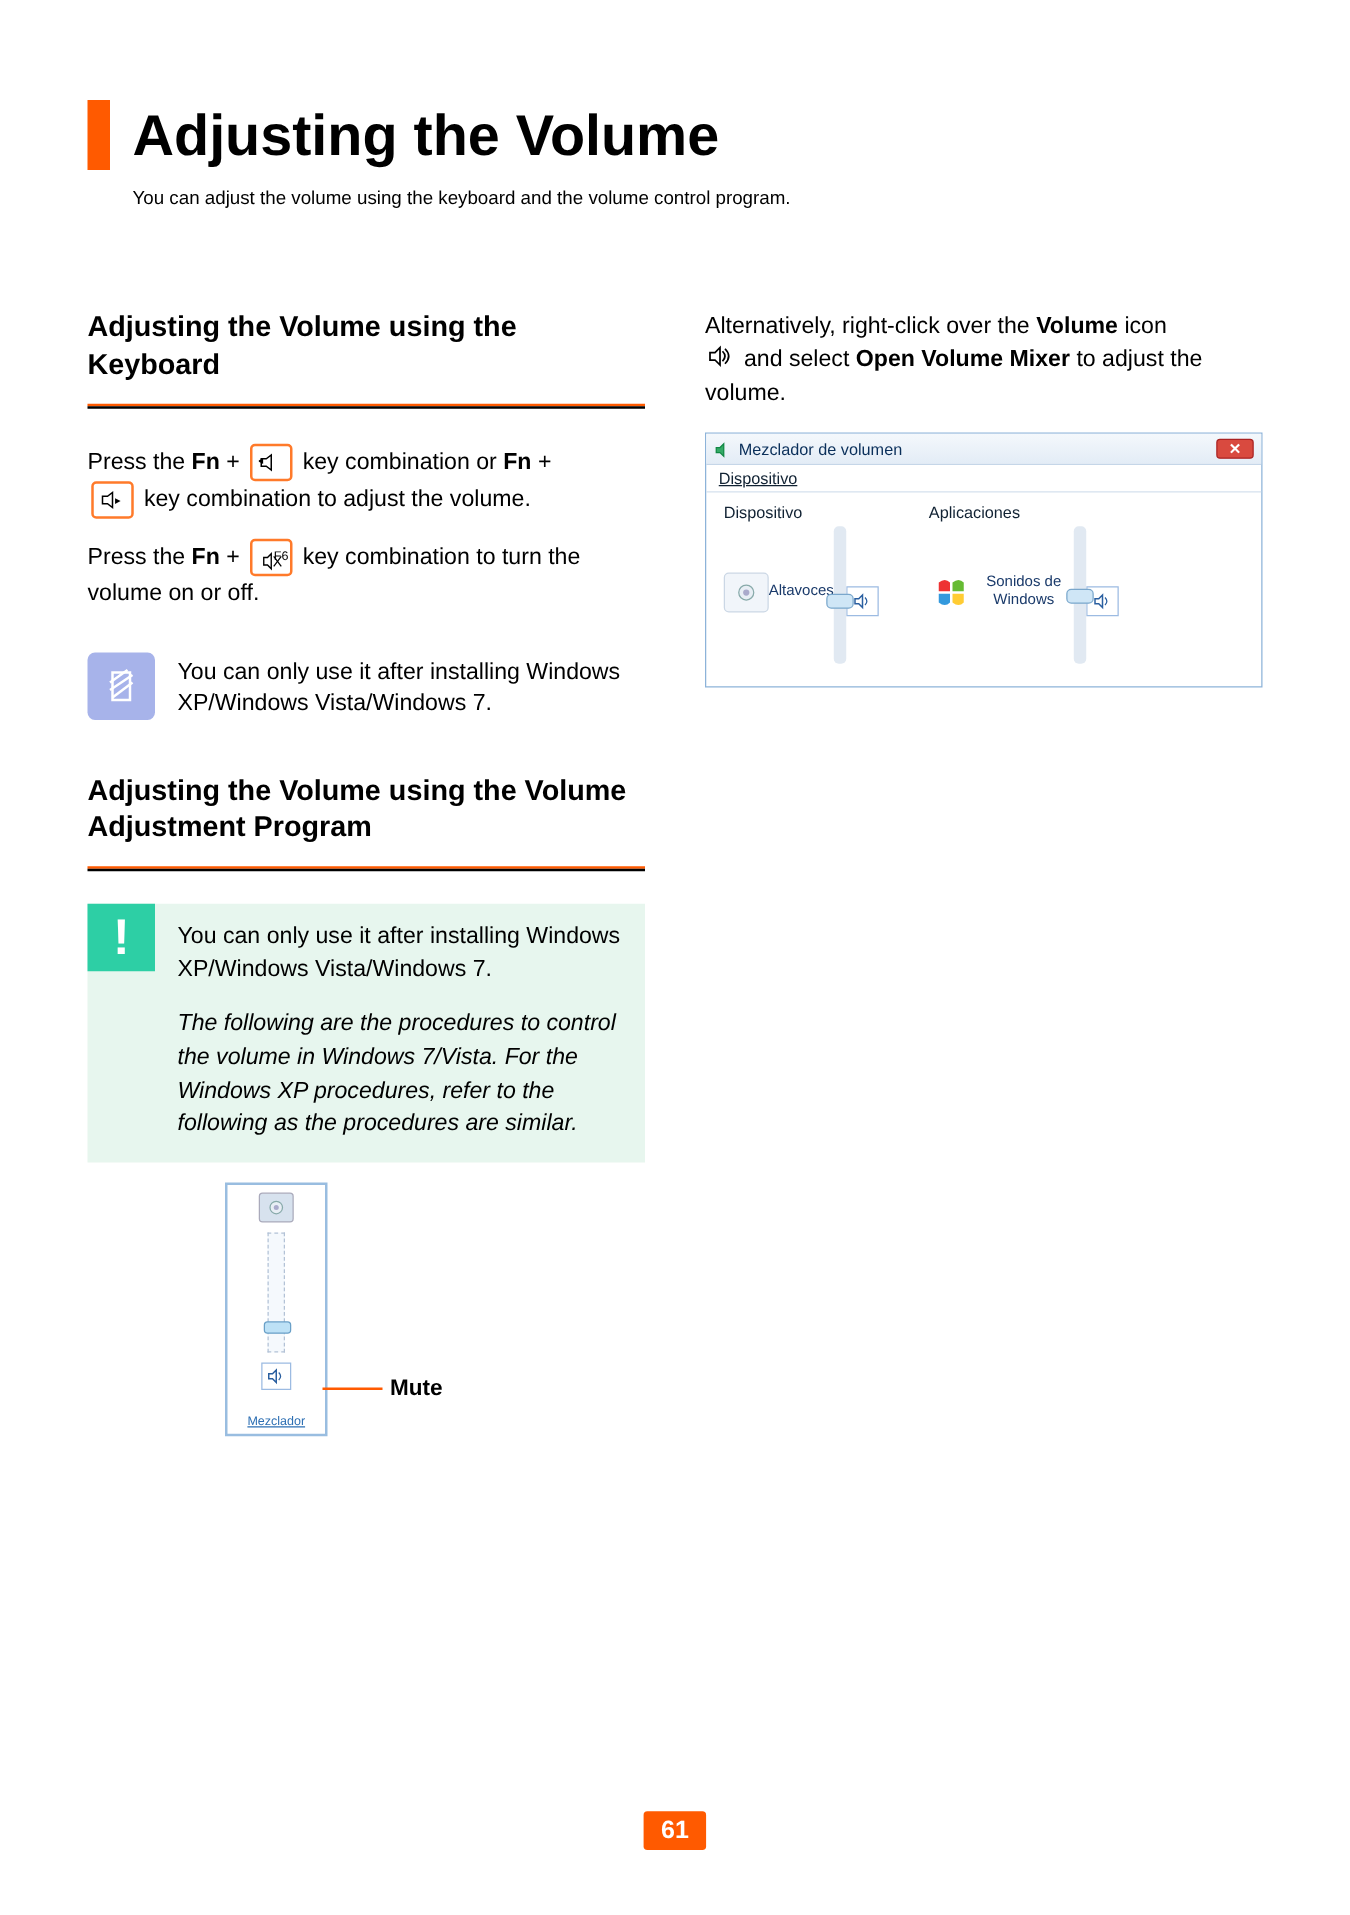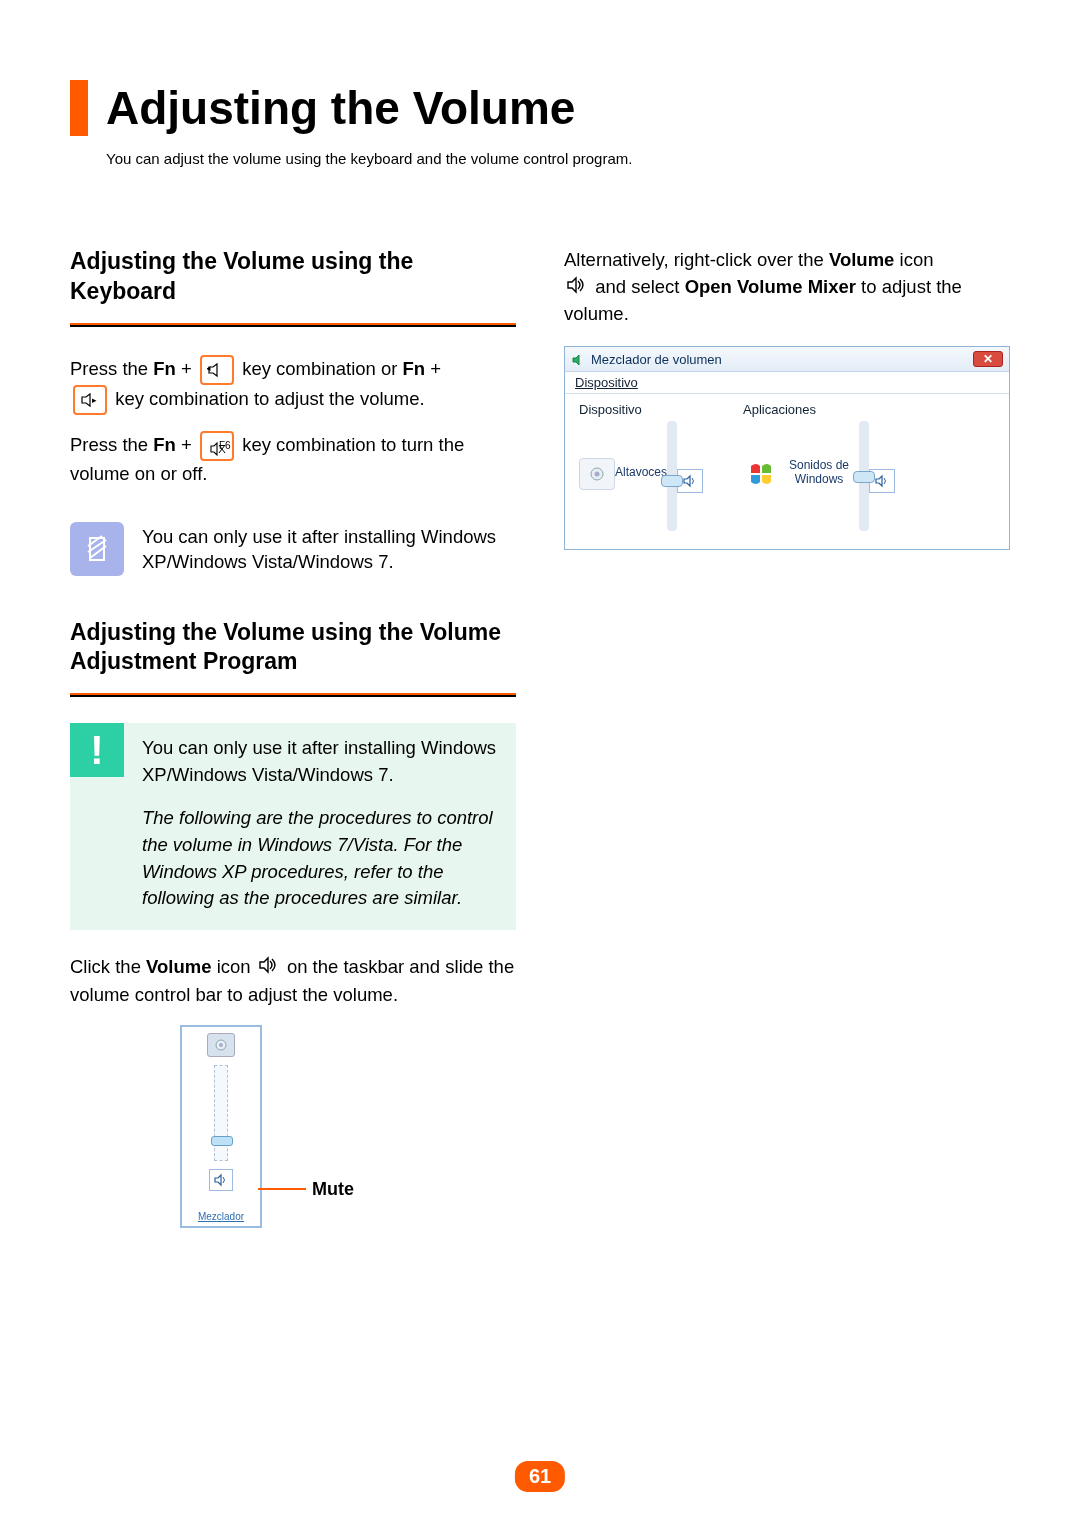--- a/index.html
+++ b/index.html
@@ -110,23 +110,23 @@
     width:36px; height:32px; border:1px solid #cbd7e5; border-radius:4px;
     display:flex; align-items:center; justify-content:center; margin-bottom:4px;
     background:#f1f5fa;
   }
   .col-caption { font-size:12px; color:#1a3a6a; text-align:center; max-width:80px; margin-bottom:8px; }
   .big-slider { width:10px; height:110px; background:#e1e9f2; position:relative; border-radius:4px; }
   .big-thumb { position:absolute; left:-6px; width:22px; height:12px; background:#cfe6f6; border:1px solid #7aa7cc; border-radius:4px; }
   .col-mute { margin-top:10px; width:26px; height:24px; border:1px solid #9cbbe2; background:#fff; display:flex; align-items:center; justify-content:center; }
 
   .page-num {
-    position:absolute; bottom: 40px; left:50%; transform:translateX(-50%);
+    position:absolute; bottom: 52px; left:50%; transform:translateX(-50%);
     background:#ff5a00; color:#fff; font-weight:bold; font-size:20px;
-    padding: 4px 14px; border-radius: 13px;
+    padding: 4px 14px; border-radius: 3px;
   }
 </style>
 </head>
 <body>
 
 <div class="page">
 
   <div class="title-row">
     <div class="accent-bar"></div>
     <h1 class="main-title">Adjusting the Volume</h1>
@@ -196,31 +196,20 @@
       <div class="warn-box">
         <div class="warn-left">
           <div class="warn-icon">!</div>
         </div>
         <div class="warn-text">
           <p>You can only use it after installing Windows XP/Windows Vista/Windows 7.</p>
           <p>The following are the procedures to control the volume in Windows 7/Vista. For the Windows XP procedures, refer to the following as the procedures are similar.</p>
         </div>
       </div>
 
-      <p class="para">
-        <span>Click the </span><b>Volume</b><span> icon </span>
-        <span class="speaker-inline">
-          <svg width="22" height="18" viewBox="0 0 22 18">
-              <polygon points="2,6 6,6 10,2 10,16 6,12 2,12" fill="none" stroke="#000" stroke-width="1.4"></polygon>
-              <path d="M12 5 Q16 9 12 13" fill="none" stroke="#000" stroke-width="1.4"></path>
-              <path d="M14 3 Q20 9 14 15" fill="none" stroke="#000" stroke-width="1.4"></path>
-            </svg>
-        </span>
-        <span> on the taskbar and slide the volume control bar to adjust the volume.</span>
-      </p>
 
       <div class="popup-small">
         <div class="dev-icon">
           <svg width="16" height="14" viewBox="0 0 16 14">
               <circle cx="8" cy="7" r="5" fill="#e8eef5" stroke="#8aa"></circle>
               <circle cx="8" cy="7" r="2" fill="#aac"></circle>
             </svg>
         </div>
         <div class="slider-track">
           <div class="slider-thumb" style="top:70px"></div>

